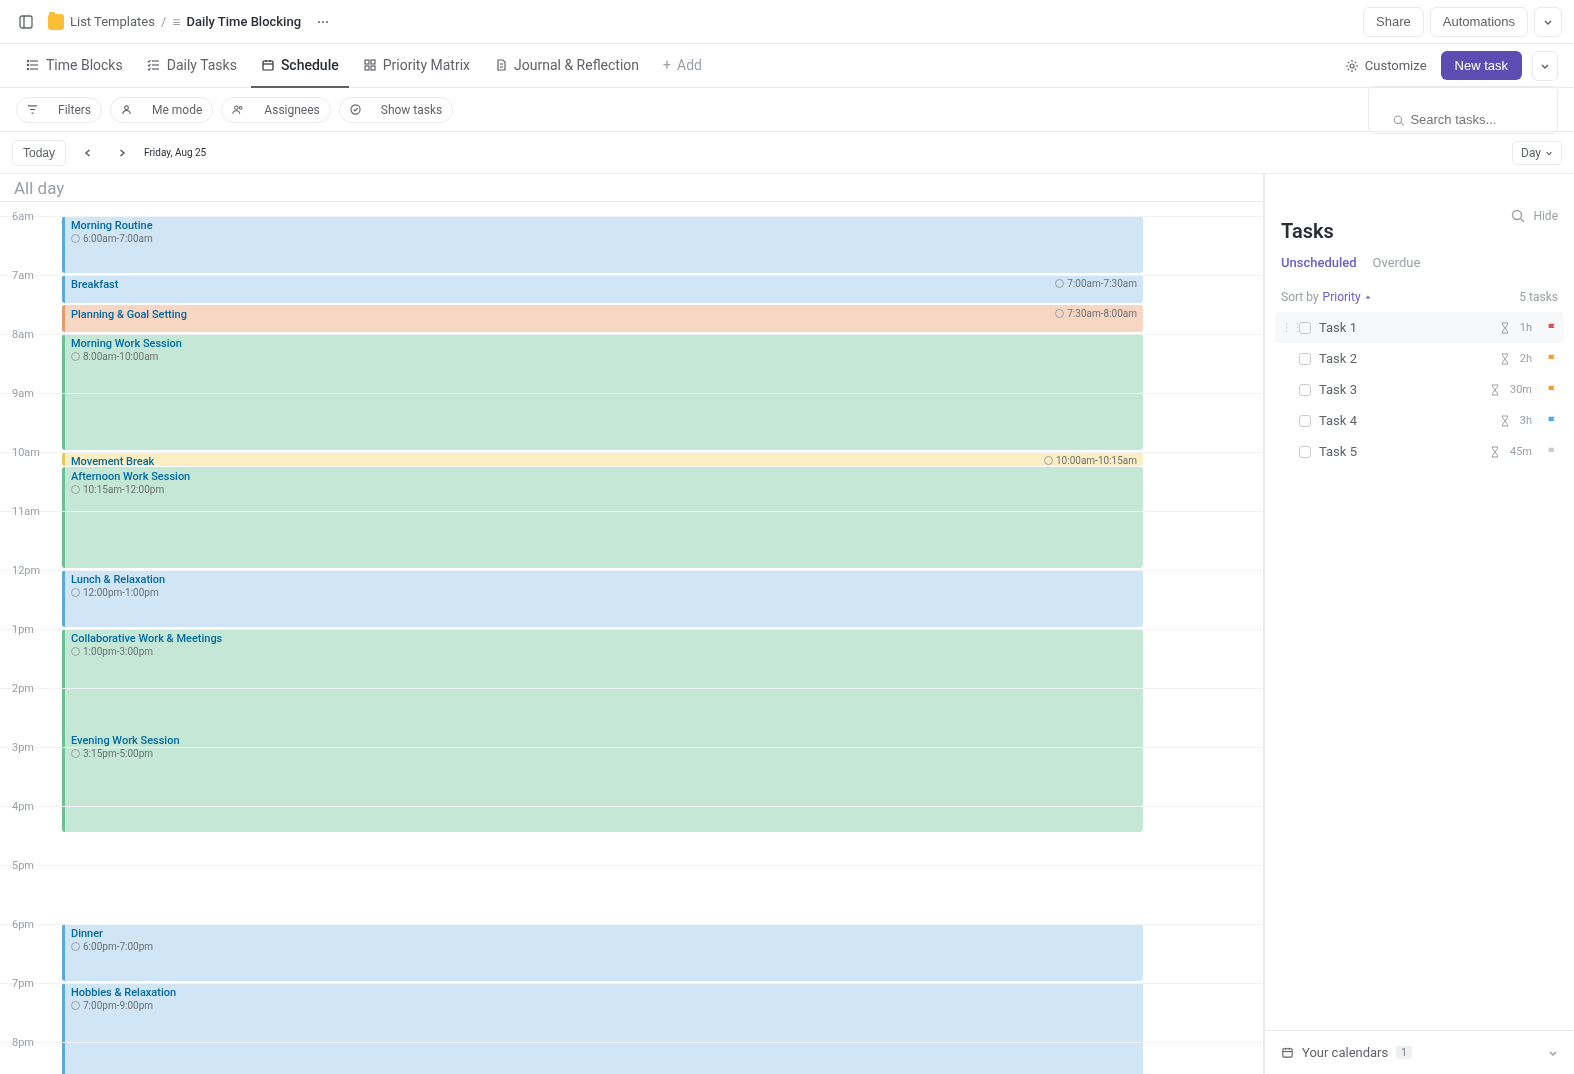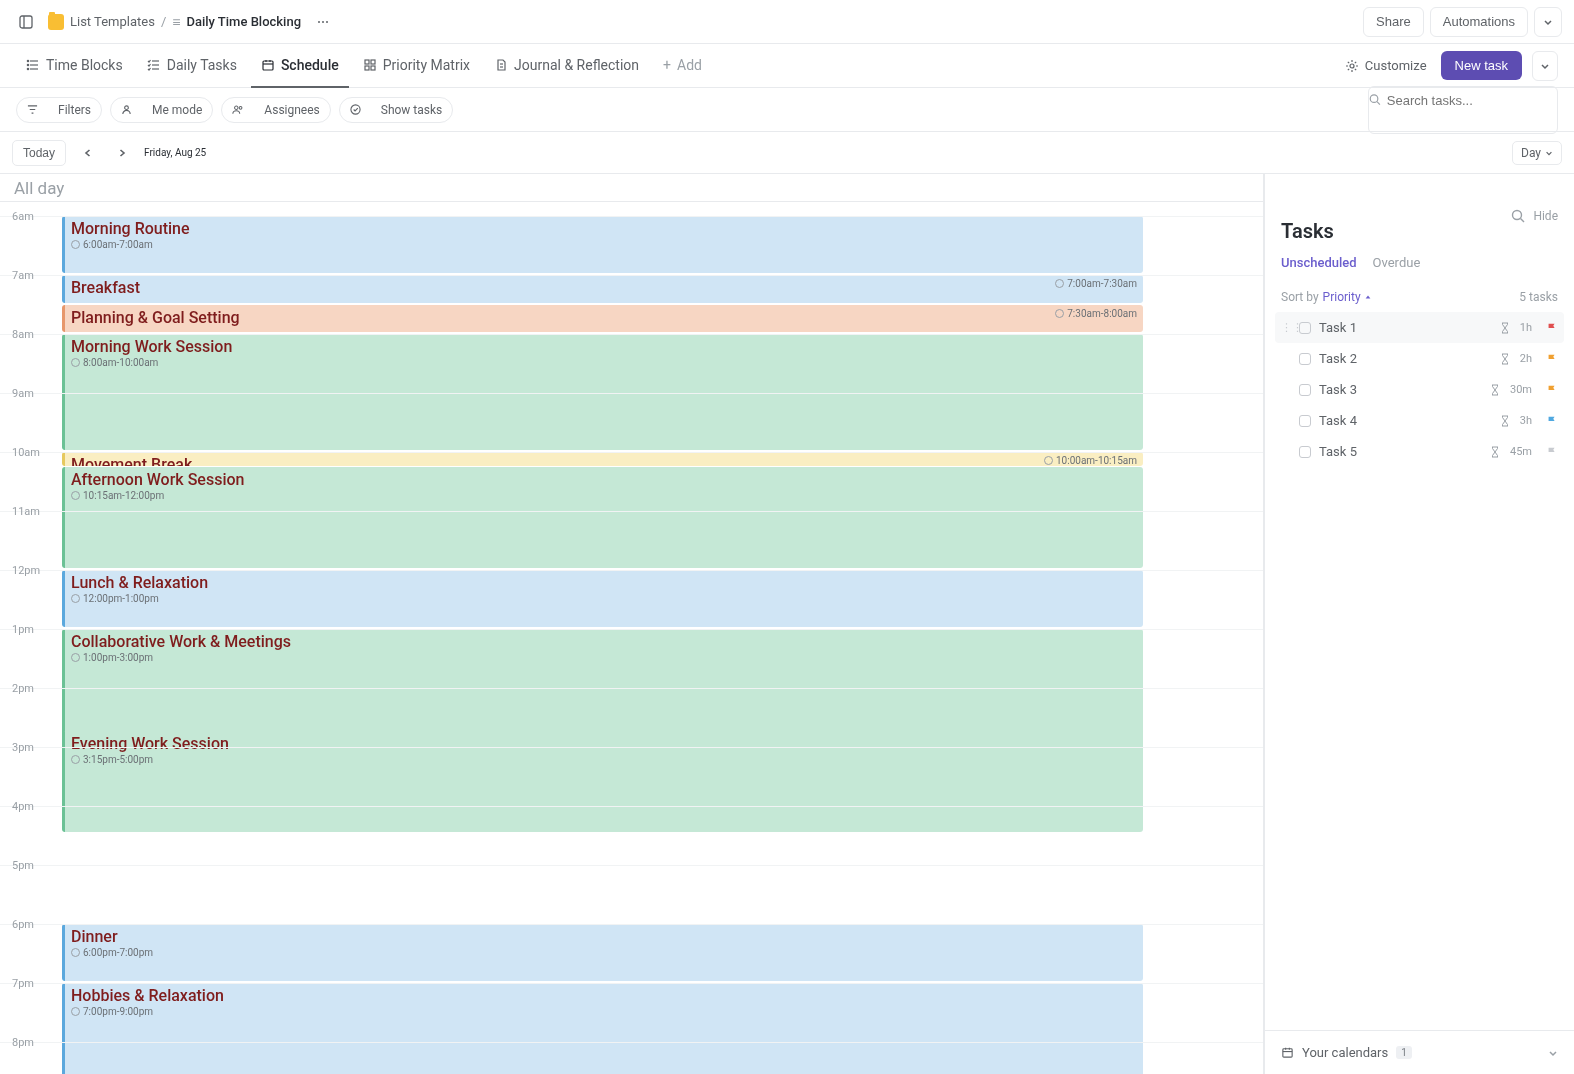--- a/index.html
+++ b/index.html
@@ -21,39 +21,39 @@
 .tabs-bar { display: flex; align-items: center; height: 44px; padding: 0 16px; border-bottom: 1px solid #e8eaed; gap: 4px; }
 .tab { display: inline-flex; align-items: center; gap: 6px; padding: 0 10px; height: 44px; color: #5f6368; font-size: 14px; cursor: pointer; border-bottom: 2px solid transparent; }
 .tab.active { color: #2a2e34; border-bottom-color: #5f6368; font-weight: 500; }
 .tab-icon { width: 14px; height: 14px; display: inline-flex; align-items: center; justify-content: center; }
 .customize-btn { display: inline-flex; align-items: center; gap: 6px; padding: 6px 10px; color: #5f6368; cursor: pointer; }
 .new-task-btn { background: #5d4db2; color: #fff; border: none; border-radius: 6px; padding: 7px 14px; font-size: 13px; font-weight: 500; cursor: pointer; }
 .chev-attached { display: inline-flex; align-items: center; justify-content: center; width: 26px; height: 30px; border: 1px solid #e8eaed; border-radius: 6px; margin-left: 6px; color: #5f6368; cursor: pointer; }
 
 .filters-bar { display: flex; align-items: center; height: 44px; padding: 0 16px; border-bottom: 1px solid #e8eaed; gap: 8px; }
 .filter-chip { display: inline-flex; align-items: center; gap: 20px; padding: 5px 10px; border: 1px solid #e8eaed; border-radius: 14px; color: #5f6368; font-size: 12px; cursor: pointer; }
-.search-box { display: flex; align-items: flex-start; gap: 6px; padding: 6px 0; border: 1px solid #e8eaed; border-radius: 6px; width: 190px; height: 48px; }
+.search-box { display: flex; align-items: flex-end; gap: 6px; padding: 6px 24px; border: 1px solid #e8eaed; border-radius: 6px; width: 190px; height: 48px; }
 .search-box input { border: none; outline: none; width: 100%; font-size: 13px; color: #5f6368; }
 
 .date-bar { display: flex; align-items: center; height: 42px; padding: 0 12px; border-bottom: 1px solid #e8eaed; gap: 10px; }
 .today-btn { padding: 5px 10px; border: 1px solid #e8eaed; border-radius: 5px; font-size: 12px; color: #5f6368; cursor: pointer; background: #fff; }
 .nav-arrow { width: 24px; height: 24px; display: inline-flex; align-items: center; justify-content: center; color: #5f6368; cursor: pointer; border-radius: 4px; }
 .date-text { font-size: 10px; font-weight: 400; color: #2a2e34; }
 .day-select { padding: 4px 8px; border: 1px solid #e8eaed; border-radius: 5px; font-size: 12px; color: #5f6368; cursor: pointer; display: inline-flex; align-items: center; gap: 4px; }
 
 .main { display: flex; height: calc(100vh - 174px); }
 .calendar-pane { flex: 1; display: flex; flex-direction: column; border-right: 1px solid #e8eaed; overflow: hidden; position: relative; }
 .all-day-row { height: 28px; display: flex; align-items: center; padding-left: 14px; border-bottom: 1px solid #e8eaed; font-size: 17px; color: #9aa0a6; }
 .grid-wrap { position: relative; overflow-y: auto; overflow-x: hidden; flex: 1; }
 .grid-inner { position: relative; }
 .hour-row { position: absolute; left: 0; right: 0; border-top: 1px solid #f1f3f4; }
 .hour-label { position: absolute; left: 12px; font-size: 11px; color: #9aa0a6; transform: translateY(-6px); }
 .event-col { position: absolute; left: 62px; right: 120px; top: 0; bottom: 0; }
 .event { position: absolute; left: 0; right: 0; border-radius: 3px; padding: 3px 6px; overflow: hidden; cursor: pointer; border-left: 3px solid; }
-.event-title { font-size: 16px; font-weight: 500; color: #7f1d1d; }
+.event-title { font-size: 11px; font-weight: 500; color: #0369a1; }
 .event-time { font-size: 10px; color: #6b7075; display: flex; align-items: center; gap: 3px; margin-top: 1px; }
 .event-time-right { position: absolute; right: 6px; top: 3px; font-size: 10px; color: #6b7075; display: flex; align-items: center; gap: 3px; }
 .clock-mini { width: 9px; height: 9px; border: 1px solid #9aa0a6; border-radius: 50%; position: relative; display: inline-block; }
 .ev-blue { background: #d0e5f5; border-color: #5ba8dd; }
 .ev-orange { background: #f7d6c3; border-color: #e7976b; }
 .ev-green { background: #c5e8d6; border-color: #6bc195; }
 .ev-yellow { background: #faeec2; border-color: #e6c95e; }
 
 .tasks-pane { width: 310px; display: flex; flex-direction: column; border-left: 1px solid #e8eaed; }
 .tasks-header { display: flex; align-items: center; padding: 14px 16px 8px; gap: 8px; }

